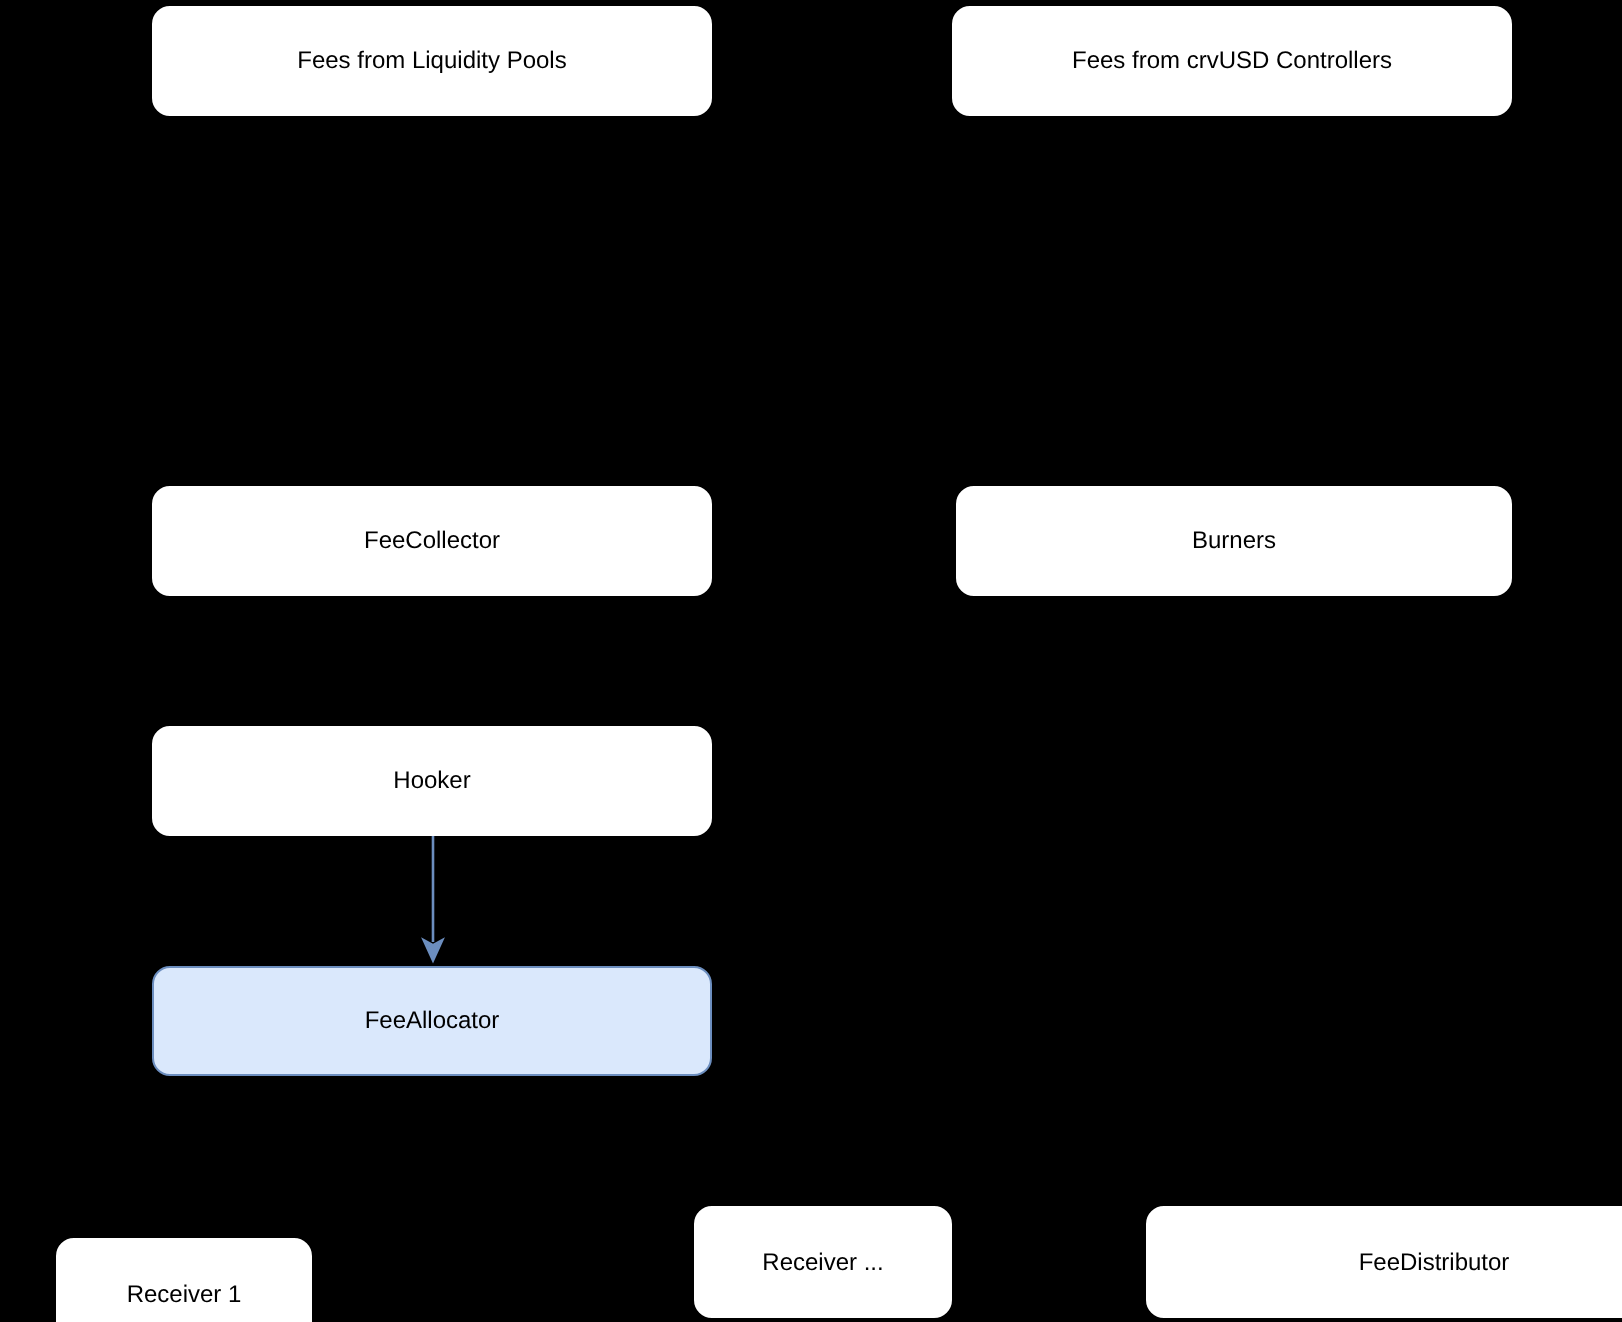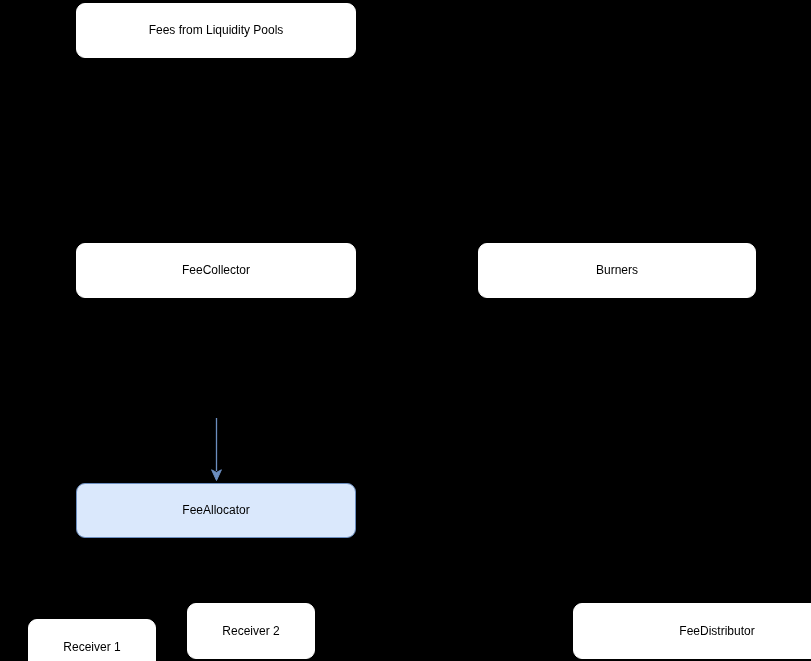--- a/index.html
+++ b/index.html
@@ -68,46 +68,52 @@
 </style>
 </head>
 <body>
 
 <div class="canvas">
 
   <div class="node" style="left:50px;top:3px;width:280px;height:55px">
     <span class="node-label">Fees from Liquidity Pools</span>
   </div>
 
+  <div class="node" style="left:450px;top:3px;width:280px;height:55px">
+    <span class="node-label">Fees from crvUSD Controllers</span>
+  </div>
 
 
   <div class="node" style="left:50px;top:243px;width:280px;height:55px">
     <span class="node-label">FeeCollector</span>
   </div>
 
   <div class="node" style="left:452px;top:243px;width:278px;height:55px">
     <span class="node-label">Burners</span>
   </div>
 
+  <div class="node" style="left:50px;top:363px;width:280px;height:55px">
+    <span class="node-label">Hooker</span>
+  </div>
 
   <svg class="edge-layer" width="811" height="661" viewBox="0 0 811 661" aria-hidden="true">
     <line class="edge-line" x1="190.5" y1="418" x2="190.5" y2="471"></line>
     <path class="edge-head" d="M190.5,480.5 L185.6,469.8 L190.5,472.4 L195.4,469.8 Z"></path>
   </svg>
 
   <div class="node node--highlight" style="left:50px;top:483px;width:280px;height:55px">
     <span class="node-label">FeeAllocator</span>
   </div>
 
   <div class="node" style="left:2px;top:619px;width:128px;height:56px">
     <span class="node-label">Receiver 1</span>
   </div>
 
-  <div class="node" style="left:161px;top:603px;width:128px;height:56px">
-    <span class="node-label">Receiver 2</span>
+
+  <div class="node" style="left:321px;top:603px;width:129px;height:56px">
+    <span class="node-label">Receiver ...</span>
   </div>
-
 
   <div class="node" style="left:547px;top:603px;width:288px;height:56px">
     <span class="node-label">FeeDistributor</span>
   </div>
 
 </div>
 
 </body></html>

